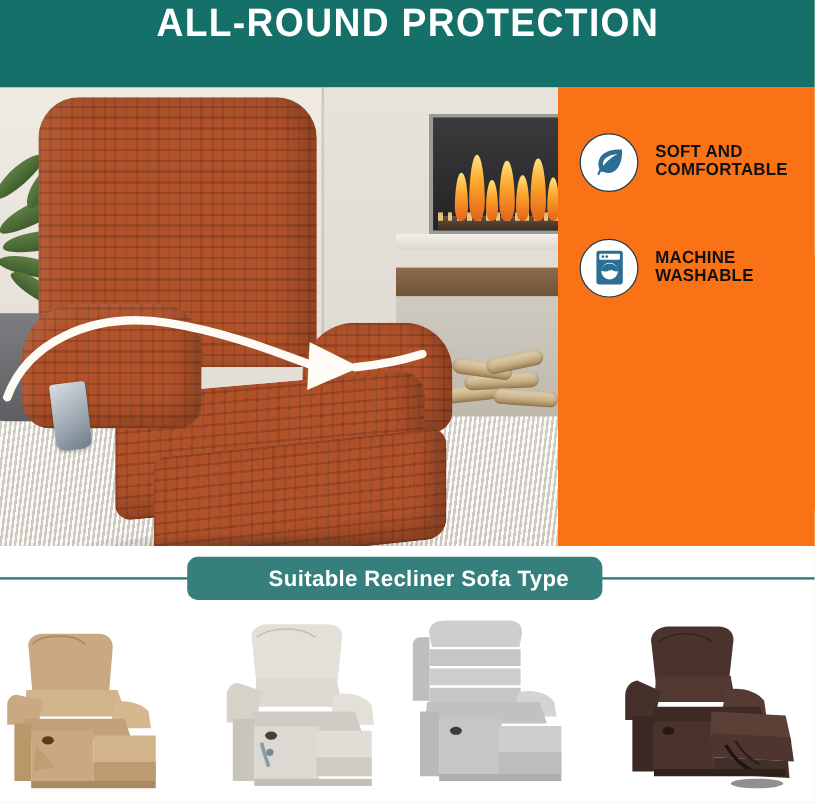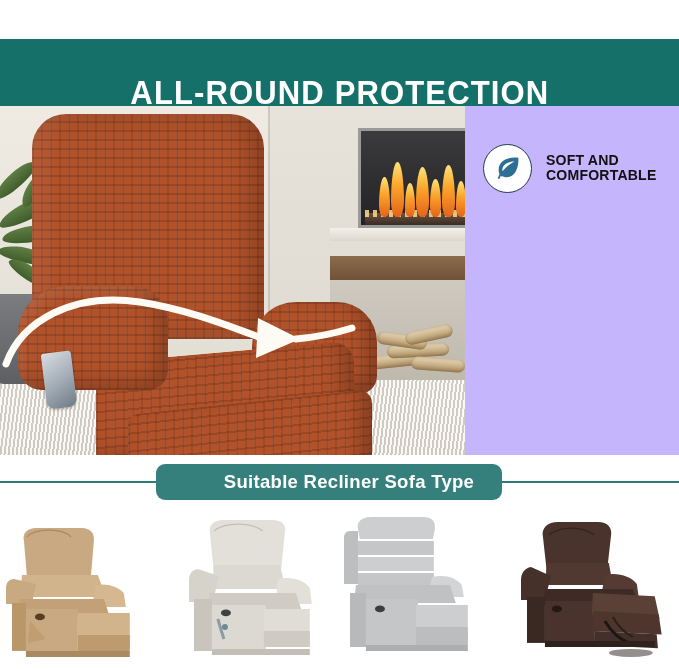--- a/index.html
+++ b/index.html
@@ -8,37 +8,36 @@
     font-family:"Liberation Sans", sans-serif;
     background:#ffffff;
     overflow:hidden;
     position:relative;
   }
 
   
   .header-banner{
     position:absolute; left:0; top:0; width:679px; height:73px;
     background:#16706A;
-    display:flex; align-items:flex-end; justify-content:center;margin-top:39px;
+    display:flex; align-items:flex-start; justify-content:center;
   }
   .header-title{
     color:#ffffff;
     font-size:33px;
     font-weight:bold;
     letter-spacing:1.2px;
     font-family:"Liberation Sans Narrow","Liberation Sans",sans-serif;
     transform:scaleX(0.94);
     white-space:nowrap;
   }
 
   
   .hero{
     position:absolute; left:0; top:73px; width:679px; height:382px;
-    background:#c4b5fd;
-    margin-top:33px;
+    background:#f97316;
   }
 
   
   .photo{
     position:absolute; left:0; top:0; width:465px; height:382px;
     overflow:hidden;
     background:#EDE8E0;
   }
   
   .wall{
@@ -304,20 +303,35 @@
         <svg width="30" height="30" viewBox="0 0 32 32">
           <path d="M27 5C15 4 6 9 6 18c0 3 1.2 5.4 3 7l2.6-2.6C10.6 21 10 19.6 10 18c0-5.4 5.6-8.6 13-9.2-5 3-9.6 6.2-12.6 10.6-1 1.5-1.8 3-2.4 4.6l3.4 1.2c2.6 1 5.6.8 8.2-.8C24.8 21.6 27.6 13.8 27 5z" fill="#2C6E94"></path>
           <path d="M6.2 26.6c.8-2.4 2-4.6 3.6-6.6" stroke="#2C6E94" stroke-width="2" fill="none" stroke-linecap="round"></path>
         </svg>
       </div>
       <div class="feature-label">SOFT AND
 COMFORTABLE</div>
     </div>
 
 
+    <div class="feature-row">
+      <div class="feature-icon">
+        <svg width="26" height="30" viewBox="0 0 26 30">
+          <rect x="2" y="1" width="22" height="28" rx="2" fill="#2C6E94"></rect>
+          <rect x="4.4" y="3.4" width="17.2" height="5" rx="1" fill="#FFFFFF"></rect>
+          <circle cx="7.4" cy="5.9" r="1.1" fill="#2C6E94"></circle>
+          <circle cx="10.6" cy="5.9" r="1.1" fill="#2C6E94"></circle>
+          <circle cx="13" cy="18" r="7.6" fill="#FFFFFF"></circle>
+          <path d="M5.6 17.4a7.6 7.6 0 0 1 14.8 0c-1.8 1.6-3.4.4-5 -0.2-1.6-.6-3.2.6-4.8 1-1.6.4-3.4-.2-5-.8z" fill="#2C6E94"></path>
+          <circle cx="13" cy="18" r="7.6" fill="none" stroke="#2C6E94" stroke-width="1.3"></circle>
+        </svg>
+      </div>
+      <div class="feature-label">MACHINE
+WASHABLE</div>
+    </div>
 
 
   </div>
 </div>
 
 <div class="divider-zone">
   <div class="rule rule-left"></div>
   <div class="rule rule-right"></div>
   <div class="pill">
     <span class="pill-text">Suitable Recliner Sofa Type</span>

